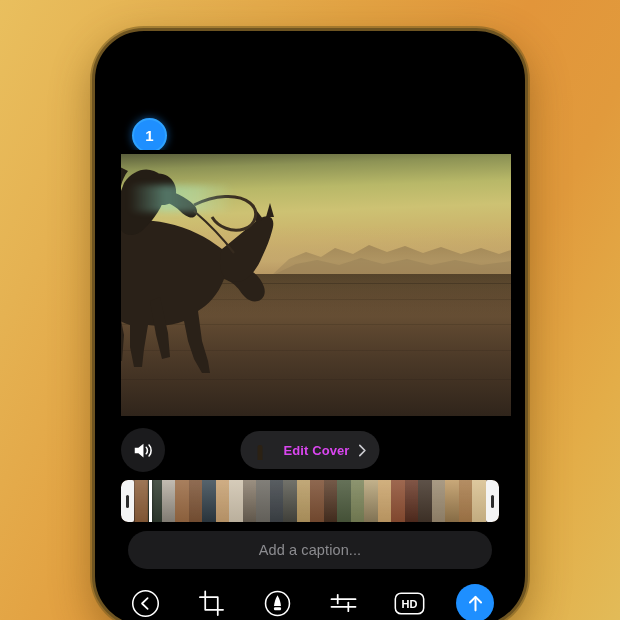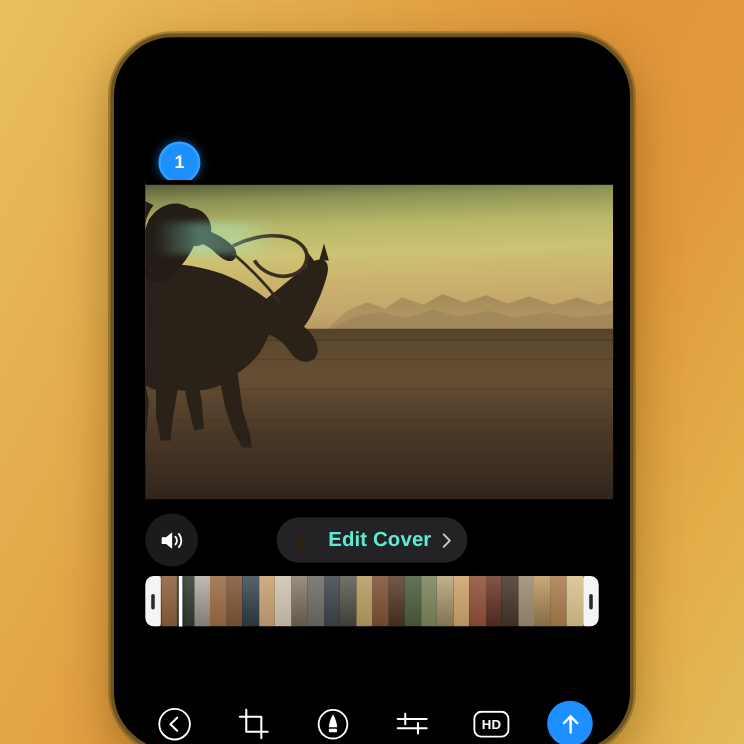--- a/index.html
+++ b/index.html
@@ -129,21 +129,21 @@
       radial-gradient(circle at 50% 62%, #f2d894 0%, #d7a champ 0%),
       linear-gradient(180deg, #3b3424 0%, #a98c4e 40%, #e8cd86 66%, #5d4a2c 100%);
     position:relative; overflow:hidden; flex:0 0 auto;
   }
   .cover-thumb::after {
     content:""; position:absolute;
     left:41%; top:34%; width:17%; height:52%;
     background:#2b2114; border-radius:2px 2px 0 0;
   }
   .cover-label {
-    color:#5eead4; font-size:17px; font-weight:600; letter-spacing:.1px;
+    color:#d946ef; font-size:13px; font-weight:600; letter-spacing:.1px;
   }
   .chev { width:8px; height:13px; flex:0 0 auto; }
 
   
   .filmstrip {
     position:absolute; left:23px; right:23px; top:446px;
     height:42px;
     border-radius:7px;
     background:#000;
     overflow:hidden;
@@ -329,20 +329,23 @@
         </div>
       <div class="handle l">
           <div class="grip"></div>
         </div>
       <div class="handle r">
           <div class="grip"></div>
         </div>
       <div class="playhead"></div>
     </div>
 
+    <div class="caption">
+      <span class="caption-text">Add a caption...</span>
+    </div>
 
     <div class="toolbar">
 
       <div class="tool">
         <span>
           <svg viewBox="0 0 30 30" width="29" height="29">
             <circle cx="15" cy="15" r="13.2" fill="none" stroke="#fff" stroke-width="1.6"></circle>
             <path d="M17.2,9.4 L11.4,15 L17.2,20.6" stroke="#fff" stroke-width="1.8" fill="none" stroke-linecap="round" stroke-linejoin="round"></path>
           </svg>
         </span>

